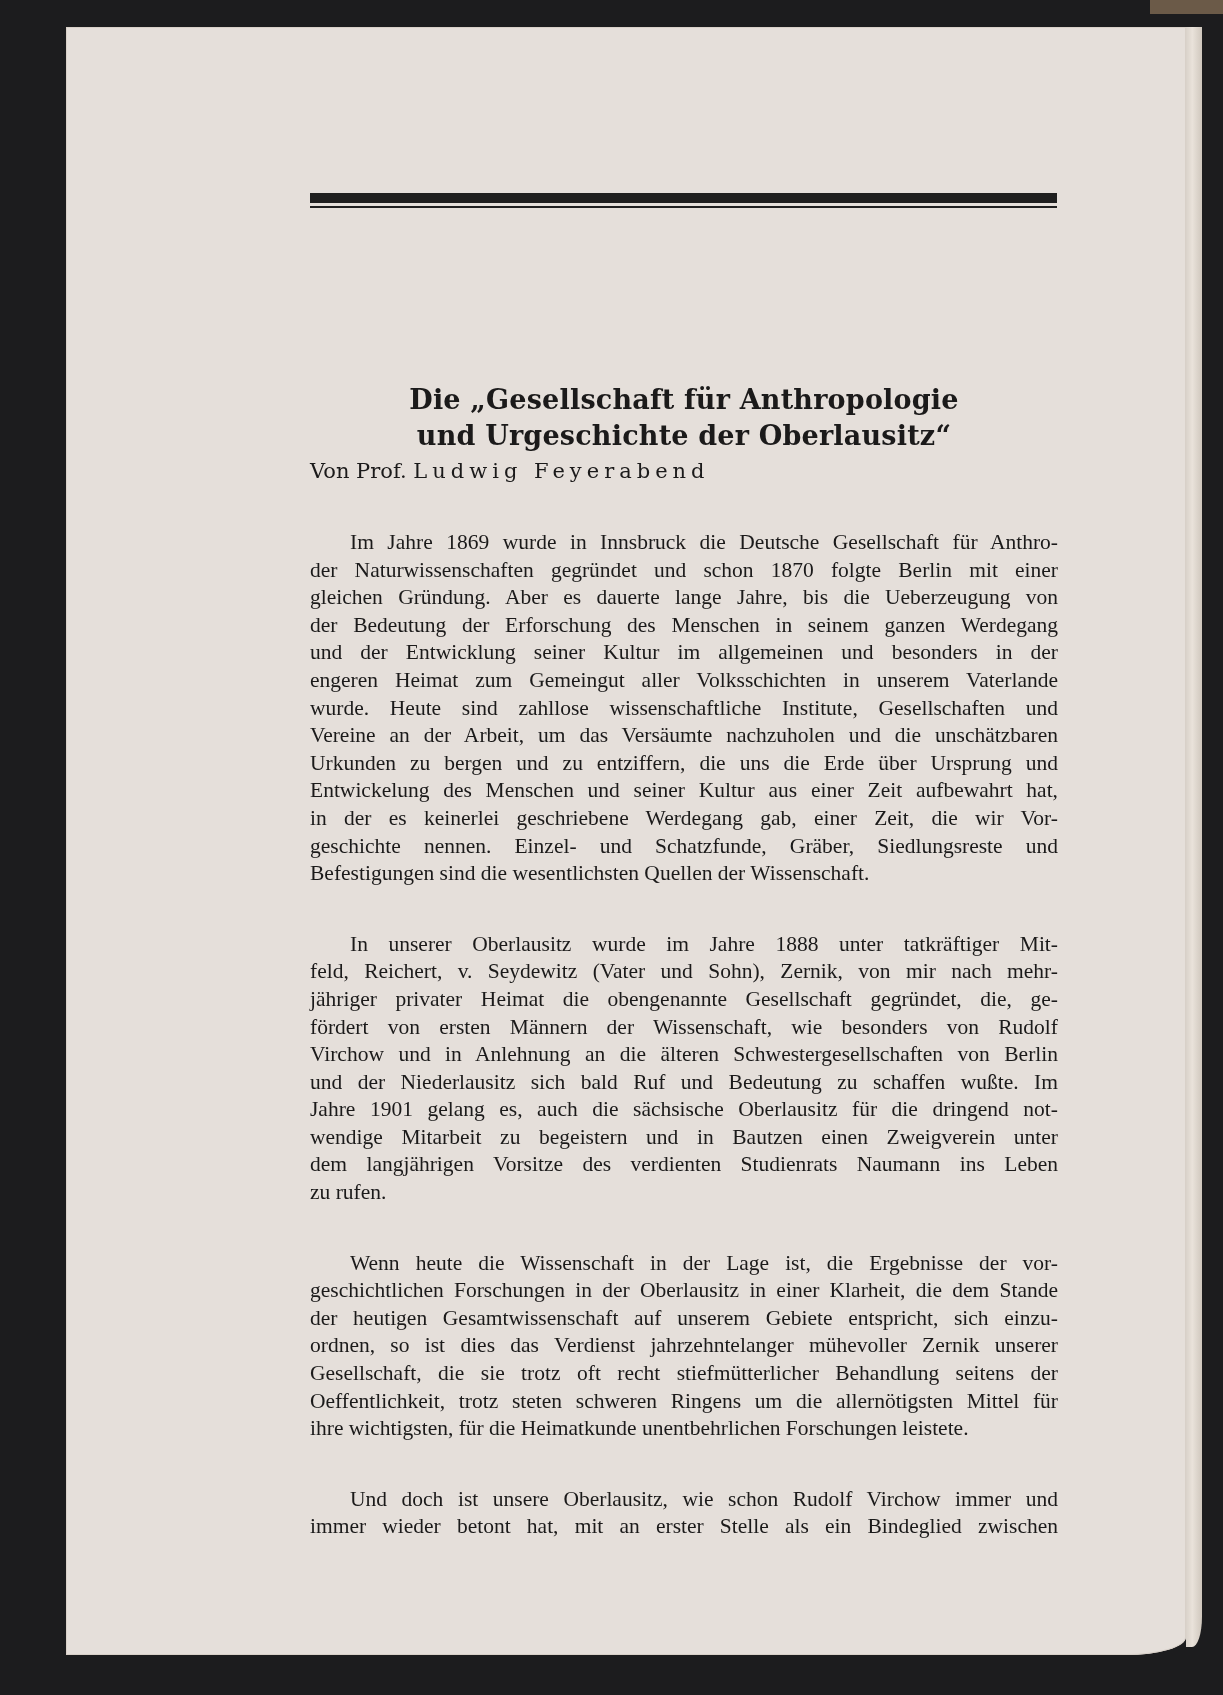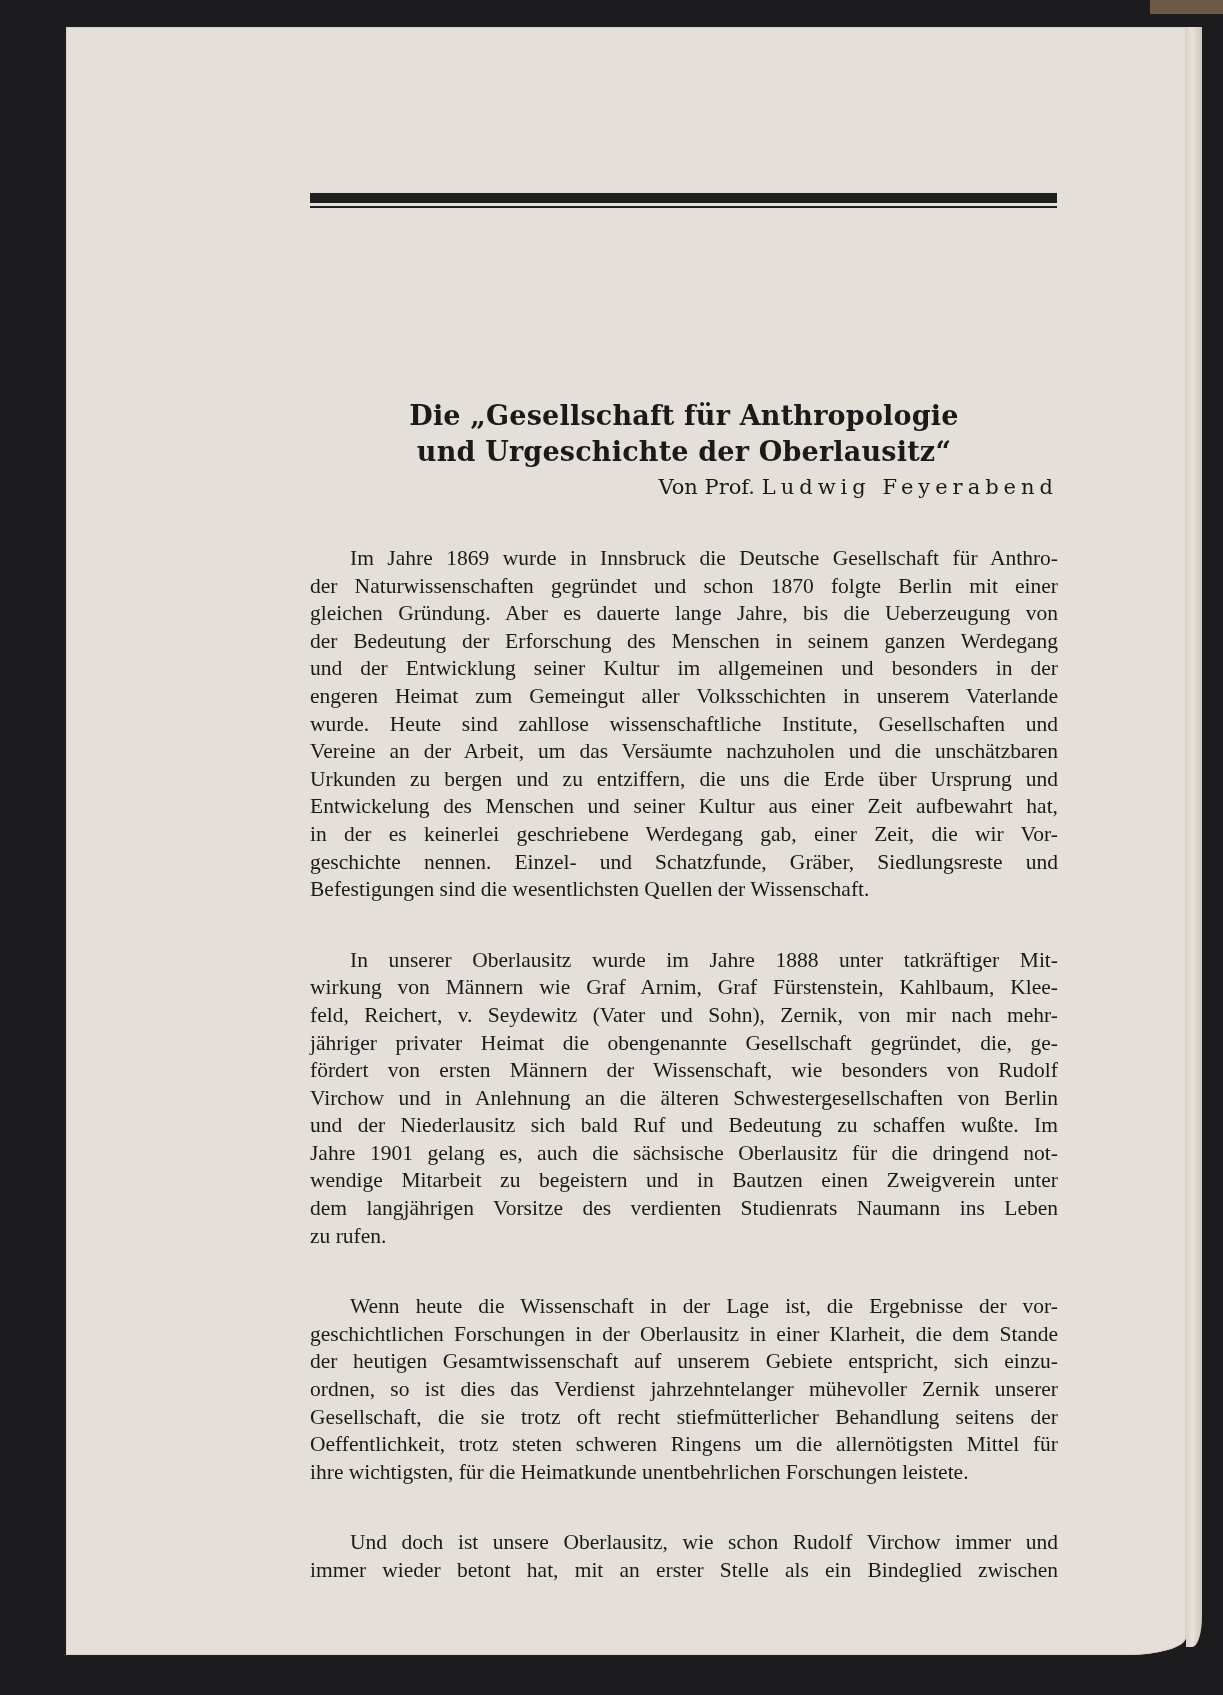--- a/index.html
+++ b/index.html
@@ -27,30 +27,30 @@
   }
   .rule-thick {
     position: absolute; left: 310px; top: 193px; width: 747px; height: 10px;
     background: #1f1f1f;
   }
   .rule-thin {
     position: absolute; left: 310px; top: 206px; width: 747px; height: 2px;
     background: #1f1f1f;
   }
   .article {
-    position: absolute; left: 310px; top: 398px; width: 748px;
+    position: absolute; left: 310px; top: 382px; width: 748px;
     color: #1b1a1a;
   }
   .title {
     text-align: center; font-family: "DejaVu Serif", serif;
     font-weight: bold; font-size: 27px; line-height: 36px; margin: 0;
     letter-spacing: 0.2px;
   }
   .byline {
-    text-align: right; font-size: 21px; line-height: 30px; margin: 2px 0 4px 0;
+    text-align: left; font-size: 21px; line-height: 30px; margin: 2px 0 4px 0;
     font-family: "DejaVu Serif", serif;
   }
   .byline .author { letter-spacing: 5px; }
   .body-lines { font-family: "Liberation Serif", serif; font-size: 21.5px; }
   .line {
     display: block; height: 27.6px; line-height: 27.6px;
     text-align: justify; text-align-last: justify; white-space: nowrap;
   }
   .line.indent { padding-left: 40px; margin-top: 43px; }
   .line.last { text-align-last: left; }
@@ -88,21 +88,20 @@
       <span class="line">Vereine an der Arbeit, um das Versäumte nachzuholen und die unschätzbaren</span>
       <span class="line">Urkunden zu bergen und zu entziffern, die uns die Erde über Ursprung und</span>
       <span class="line">Entwickelung des Menschen und seiner Kultur aus einer Zeit aufbewahrt hat,</span>
       <span class="line">in der es keinerlei geschriebene Werdegang gab, einer Zeit, die wir Vor-</span>
       <span class="line">geschichte nennen. Einzel- und Schatzfunde, Gräber, Siedlungsreste und</span>
       <span class="line last">Befestigungen sind die wesentlichsten Quellen der Wissenschaft.</span>
     </div>
 
     <div>
       <span class="line indent">In unserer Oberlausitz wurde im Jahre 1888 unter tatkräftiger Mit-</span>
-      <span class="line">wirkung von Männern wie Graf Arnim, Graf Fürstenstein, Kahlbaum, Klee-</span>
       <span class="line">feld, Reichert, v. Seydewitz (Vater und Sohn), Zernik, von mir nach mehr-</span>
       <span class="line">jähriger privater Heimat die obengenannte Gesellschaft gegründet, die, ge-</span>
       <span class="line">fördert von ersten Männern der Wissenschaft, wie besonders von Rudolf</span>
       <span class="line">Virchow und in Anlehnung an die älteren Schwestergesellschaften von Berlin</span>
       <span class="line">und der Niederlausitz sich bald Ruf und Bedeutung zu schaffen wußte. Im</span>
       <span class="line">Jahre 1901 gelang es, auch die sächsische Oberlausitz für die dringend not-</span>
       <span class="line">wendige Mitarbeit zu begeistern und in Bautzen einen Zweigverein unter</span>
       <span class="line">dem langjährigen Vorsitze des verdienten Studienrats Naumann ins Leben</span>
       <span class="line last">zu rufen.</span>
     </div>

